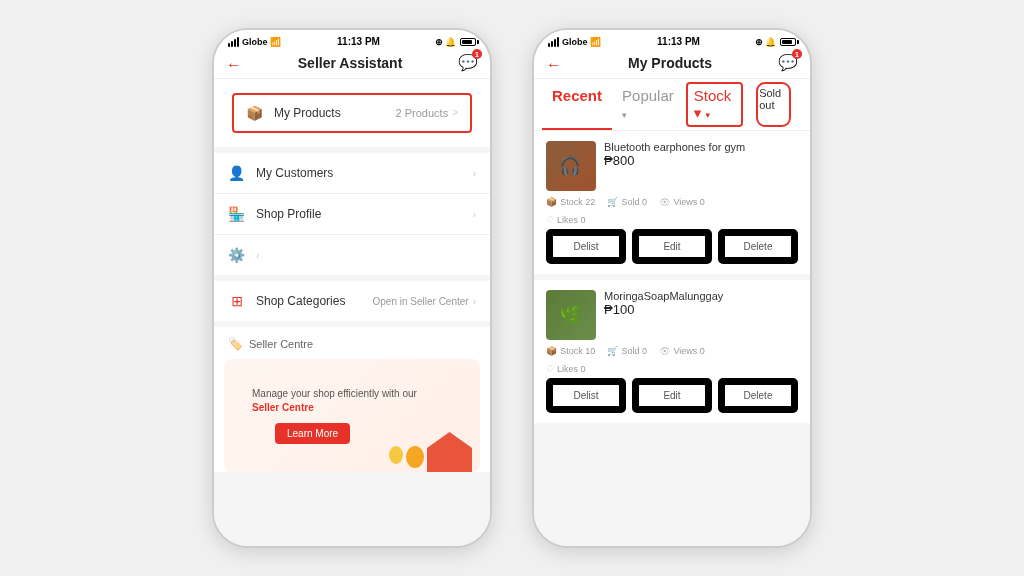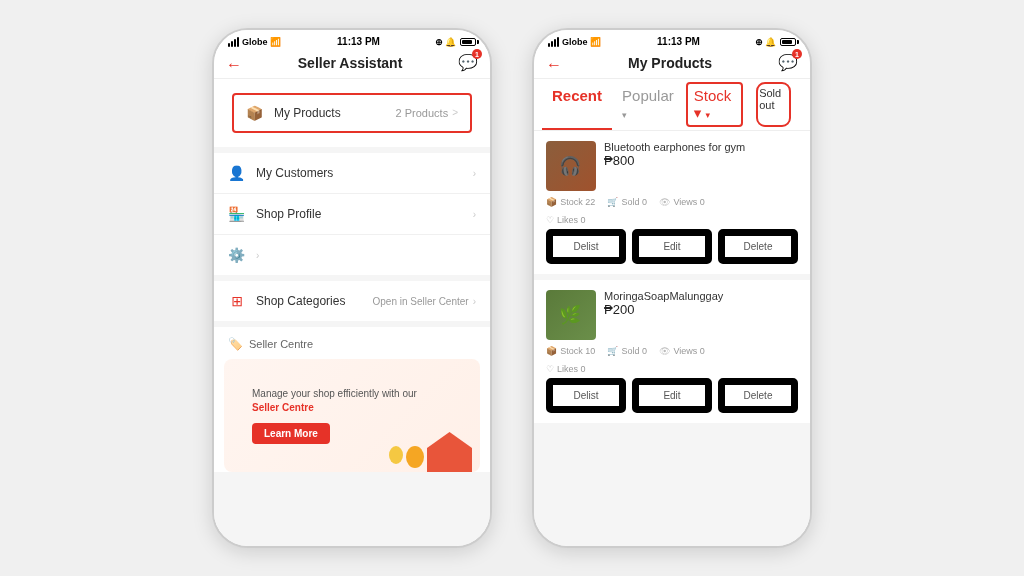--- a/index.html
+++ b/index.html
@@ -160,23 +160,24 @@
     }
     .banner-text { font-size: 10px; color: #555; line-height: 1.4; }
     .banner-link { color: #e63228; font-size: 10px; font-weight: 600; }
     .learn-more-btn {
       background: #e63228;
       color: #fff;
       border: none;
       border-radius: 4px;
       padding: 5px 12px;
       font-size: 10px;
-      font-weight: 700;
+      font-weight: 400;
       margin-top: 8px;
       cursor: pointer;
+      margin-left: 23px;
     }
     
     .banner-decoration {
       position: absolute;
       right: 8px; bottom: 0;
       display: flex; align-items: flex-end; gap: 3px;
     }
     .house-shape {
       width: 45px; height: 40px;
       background: #e8553a;
@@ -494,21 +495,21 @@
       </div>
     </div>
 
     <div class="product-card">
       <div class="product-header">
         <div class="product-thumb product-thumb-soap">
           <span>🌿</span>
         </div>
         <div>
           <div class="product-name">MoringaSoapMalunggay</div>
-          <div class="product-price">₱200</div>
+          <div class="product-price">₱100</div>
         </div>
       </div>
       <div class="product-stats">
         <div class="stat-item">
           <span class="stat-icon">📦</span>
           <span>Stock 10</span>
         </div>
         <div class="stat-item">
           <span class="stat-icon">🛒</span>
           <span>Sold 0</span>

